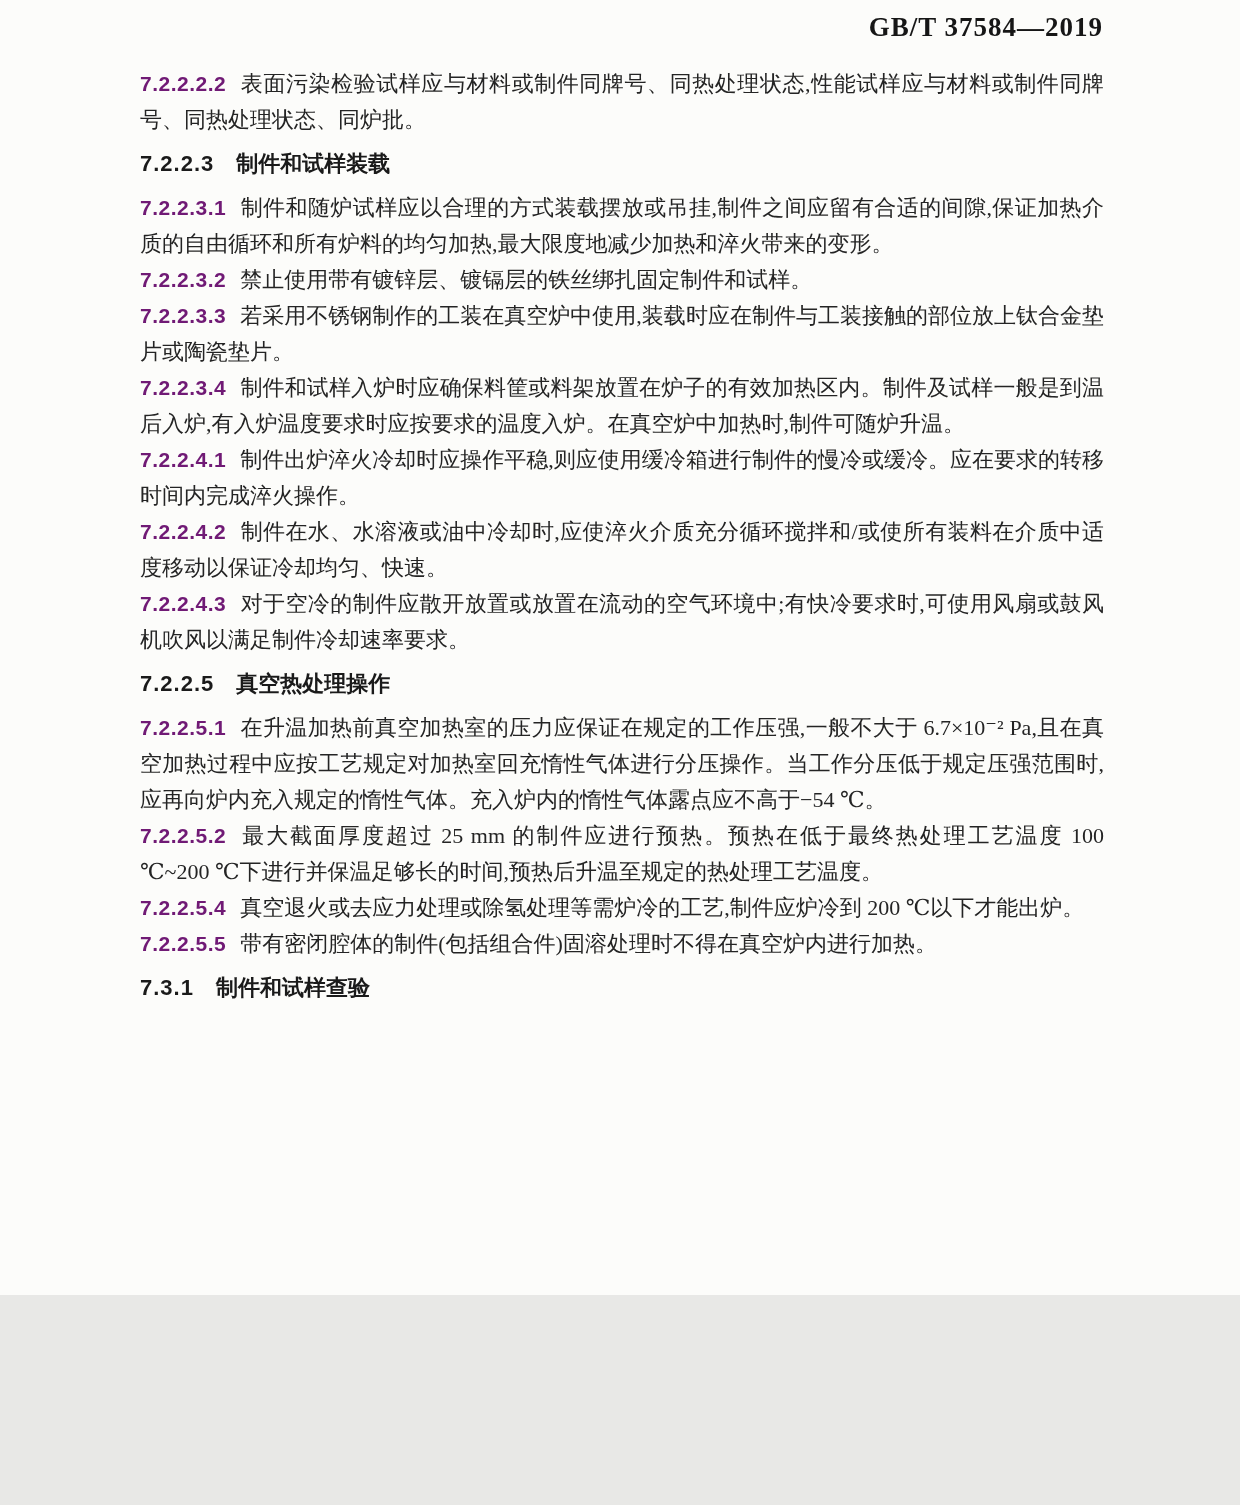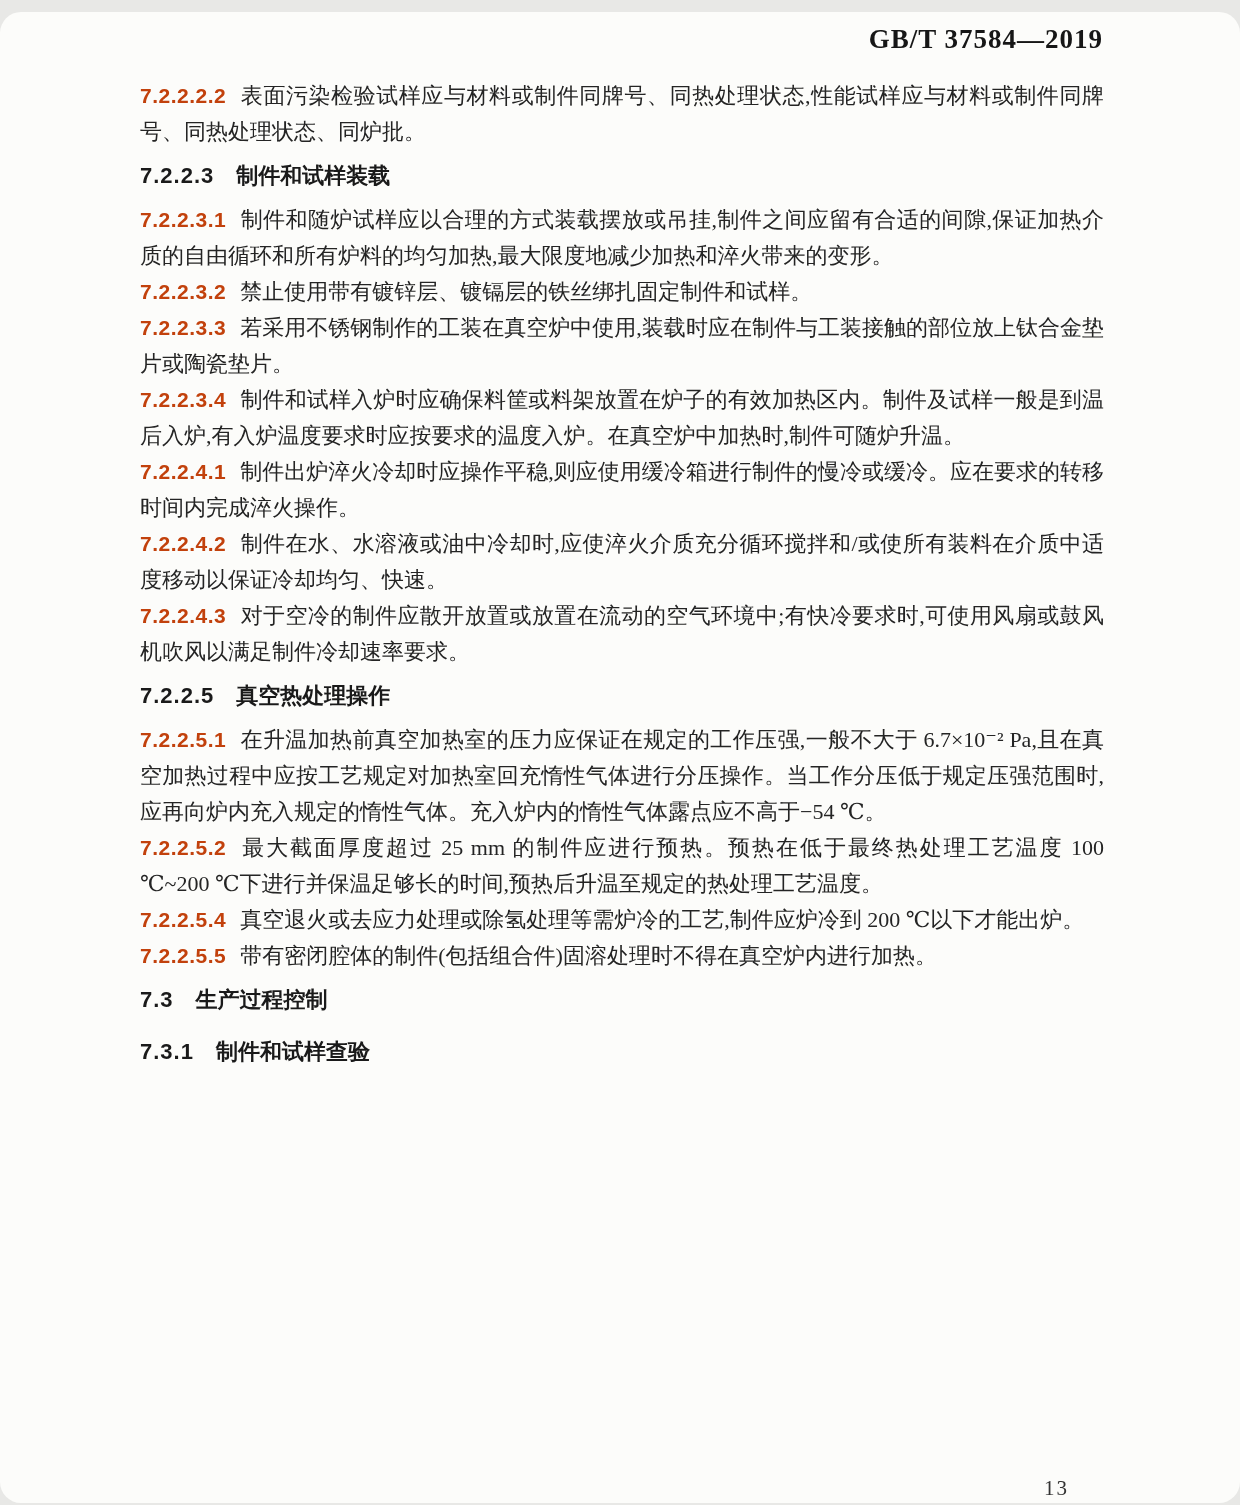--- a/index.html
+++ b/index.html
@@ -1,26 +1,25 @@
 <!DOCTYPE html>
 <html lang="zh"><head>
 <meta charset="utf-8">
 <style>
   html, body { margin: 0; padding: 0; }
   body { background: #e8e8e6; }
   .page {
     position: relative;
     width: 1240px;
-    height: 1491px;
-    margin: 12px auto;
+    height: 1295px;
+    margin: 0 auto;
     background: #fcfcfa;
     color: #222;
     font-family: "Liberation Serif", "DejaVu Serif", serif;
     overflow: hidden;
-    border-radius: 21px;
   }
   .header-code {
     position: absolute;
     top: 12px;
     right: 137px;
     font-size: 27px;
     font-weight: bold;
     letter-spacing: 1px;
     color: #161616;
     font-family: "Liberation Serif", "DejaVu Serif", serif;
@@ -37,21 +36,21 @@
     line-height: 36px;
     text-align: justify;
     color: #242424;
   }
   .clause .num {
     font-family: "Liberation Sans", "DejaVu Sans", sans-serif;
     font-weight: bold;
     font-size: 21px;
     letter-spacing: 0.5px;
     margin-right: 14px;
-    color: #c2410c;
+    color: #701a75;
     white-space: nowrap;
   }
   .heading {
     margin: 0;
     padding: 8px 0;
     font-family: Liberation Sans, sans-serif;
     font-weight: bold;
     font-size: 22px;
     line-height: 36px;
     color: #1a1a1a;
@@ -104,21 +103,20 @@
 
     <p class="clause"><span class="num">7.2.2.5.1</span><span>在升温加热前真空加热室的压力应保证在规定的工作压强,一般不大于 6.7×10⁻² Pa,且在真空加热过程中应按工艺规定对加热室回充惰性气体进行分压操作。当工作分压低于规定压强范围时,应再向炉内充入规定的惰性气体。充入炉内的惰性气体露点应不高于−54 ℃。</span></p>
 
     <p class="clause"><span class="num">7.2.2.5.2</span><span>最大截面厚度超过 25 mm 的制件应进行预热。预热在低于最终热处理工艺温度 100 ℃~200 ℃下进行并保温足够长的时间,预热后升温至规定的热处理工艺温度。</span></p>
 
 
     <p class="clause"><span class="num">7.2.2.5.4</span><span>真空退火或去应力处理或除氢处理等需炉冷的工艺,制件应炉冷到 200 ℃以下才能出炉。</span></p>
 
     <p class="clause"><span class="num">7.2.2.5.5</span><span>带有密闭腔体的制件(包括组合件)固溶处理时不得在真空炉内进行加热。</span></p>
 
-    <h4 class="heading"><span class="num">7.3</span><span>生产过程控制</span></h4>
 
     <h4 class="heading"><span class="num">7.3.1</span><span>制件和试样查验</span></h4>
 
 
   </div>
 
   <div class="page-number">13</div>
 
 </div>
 

